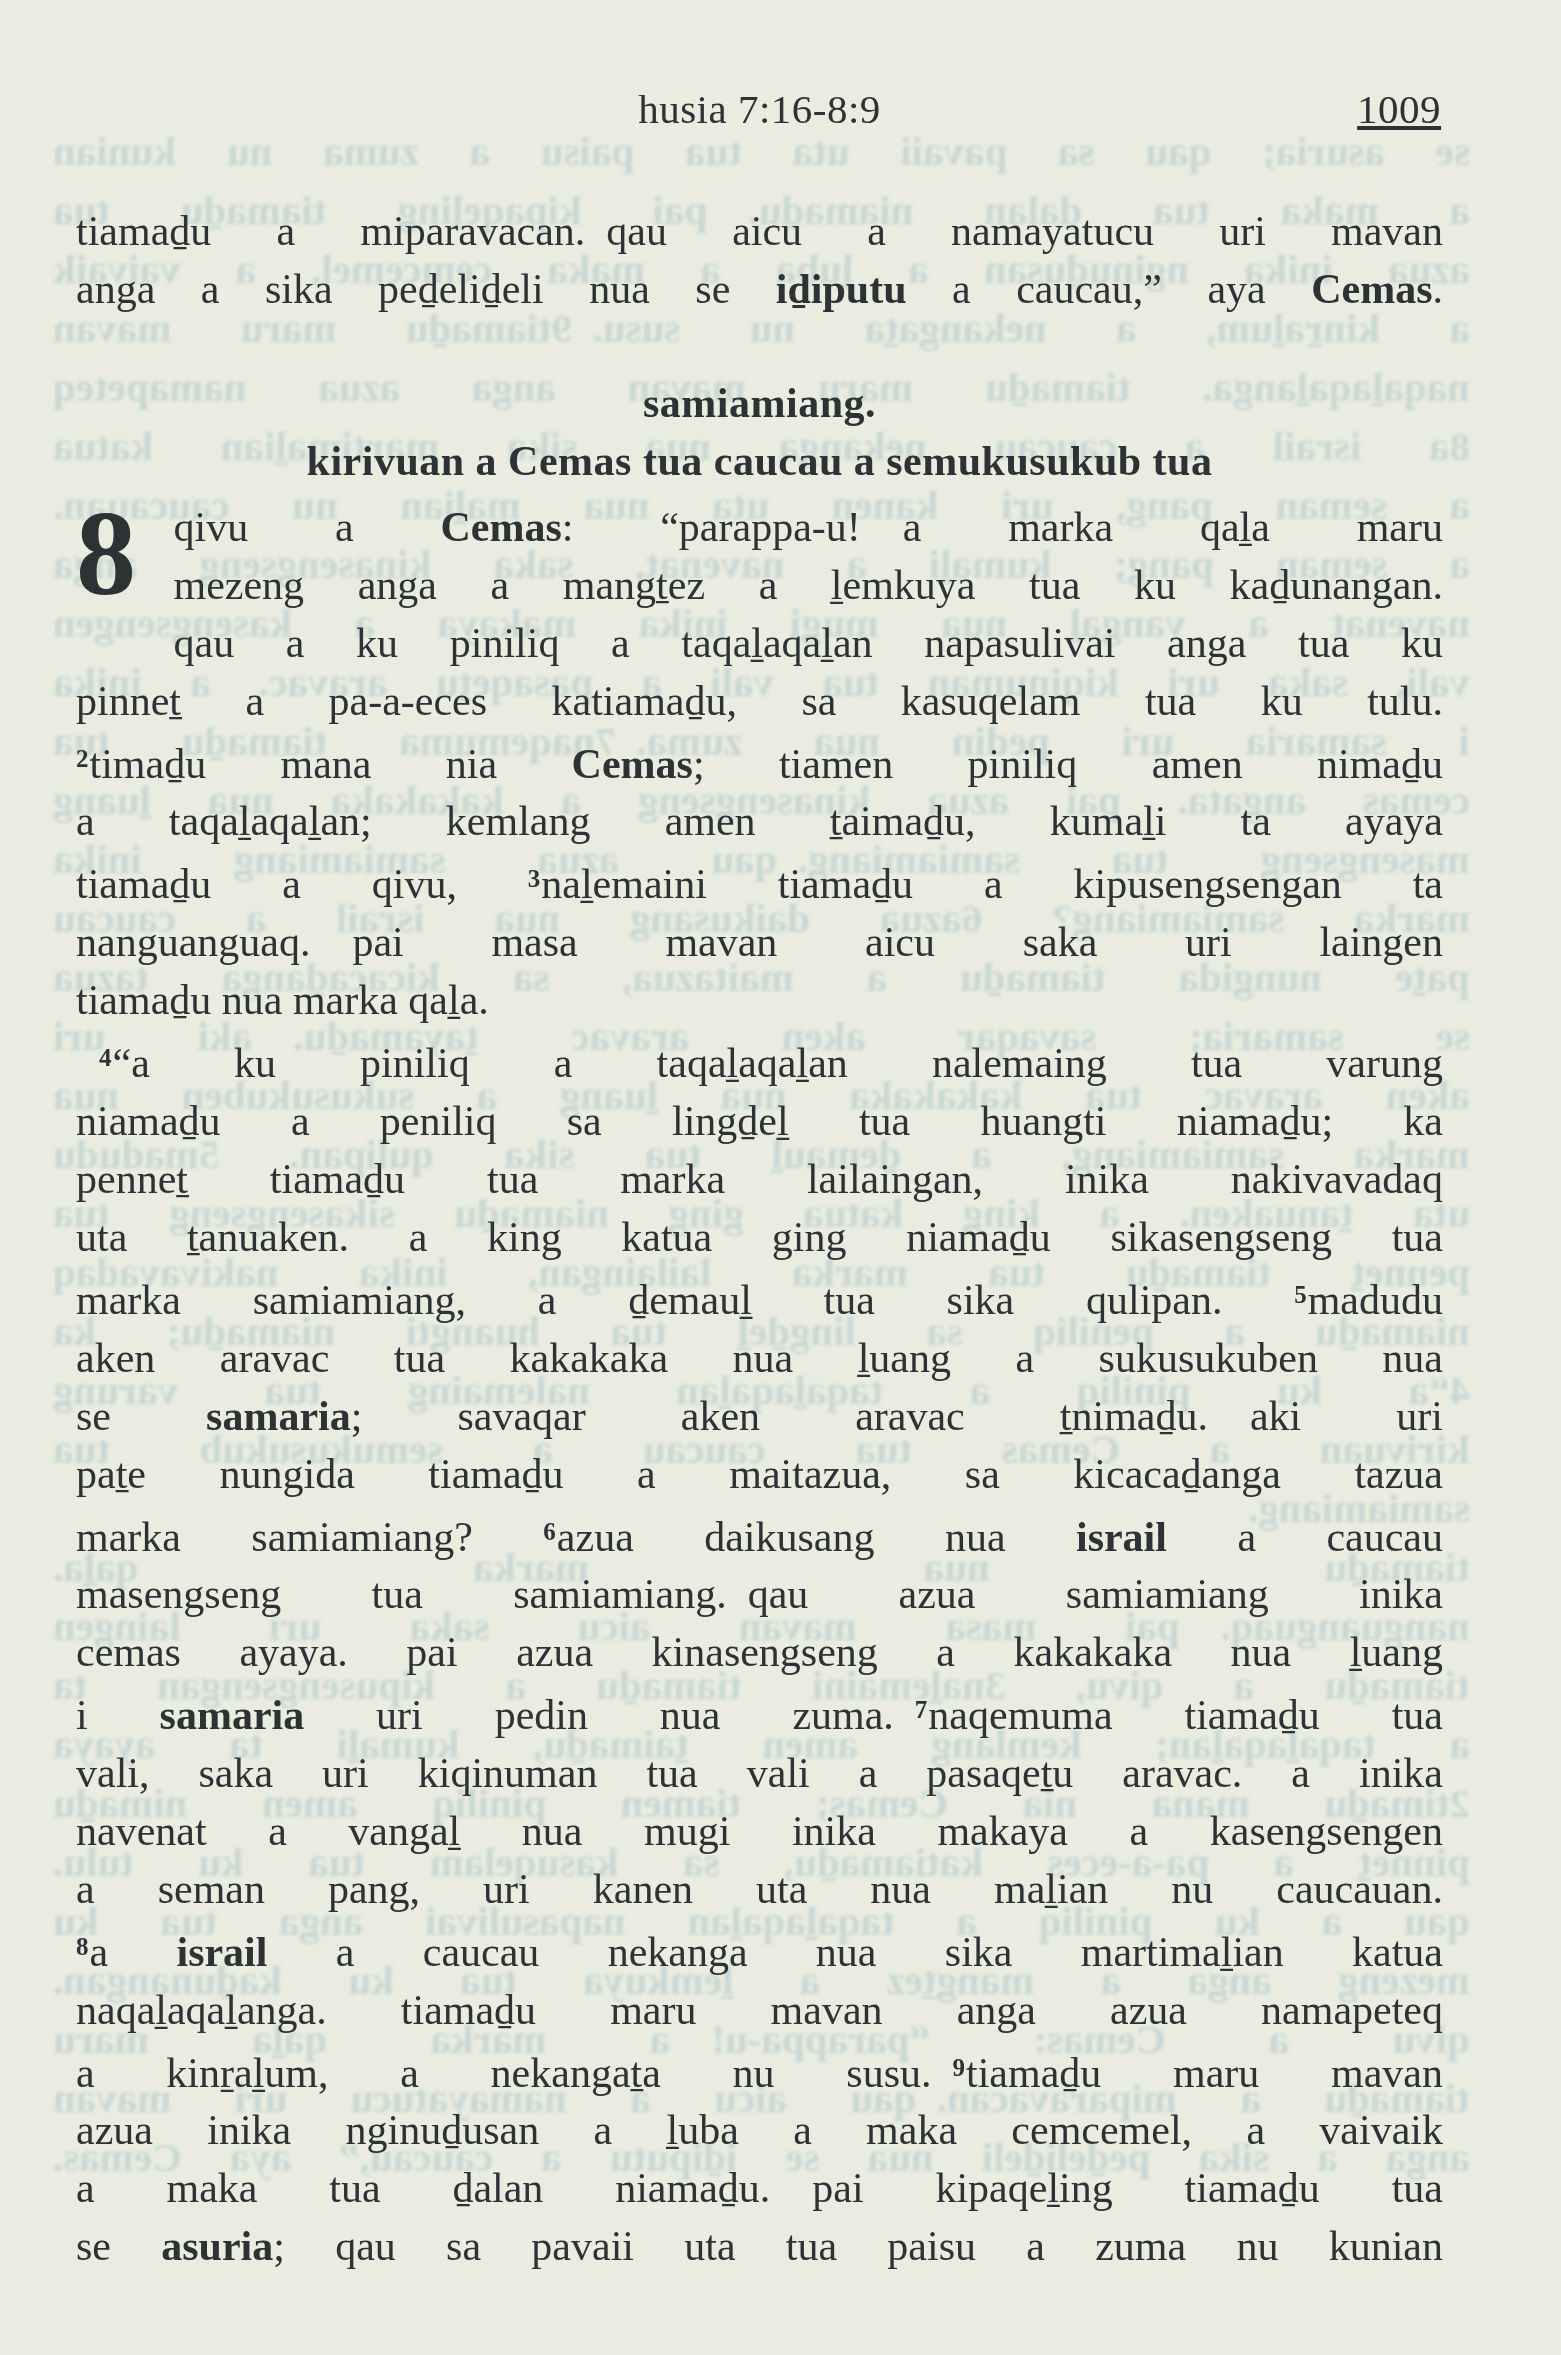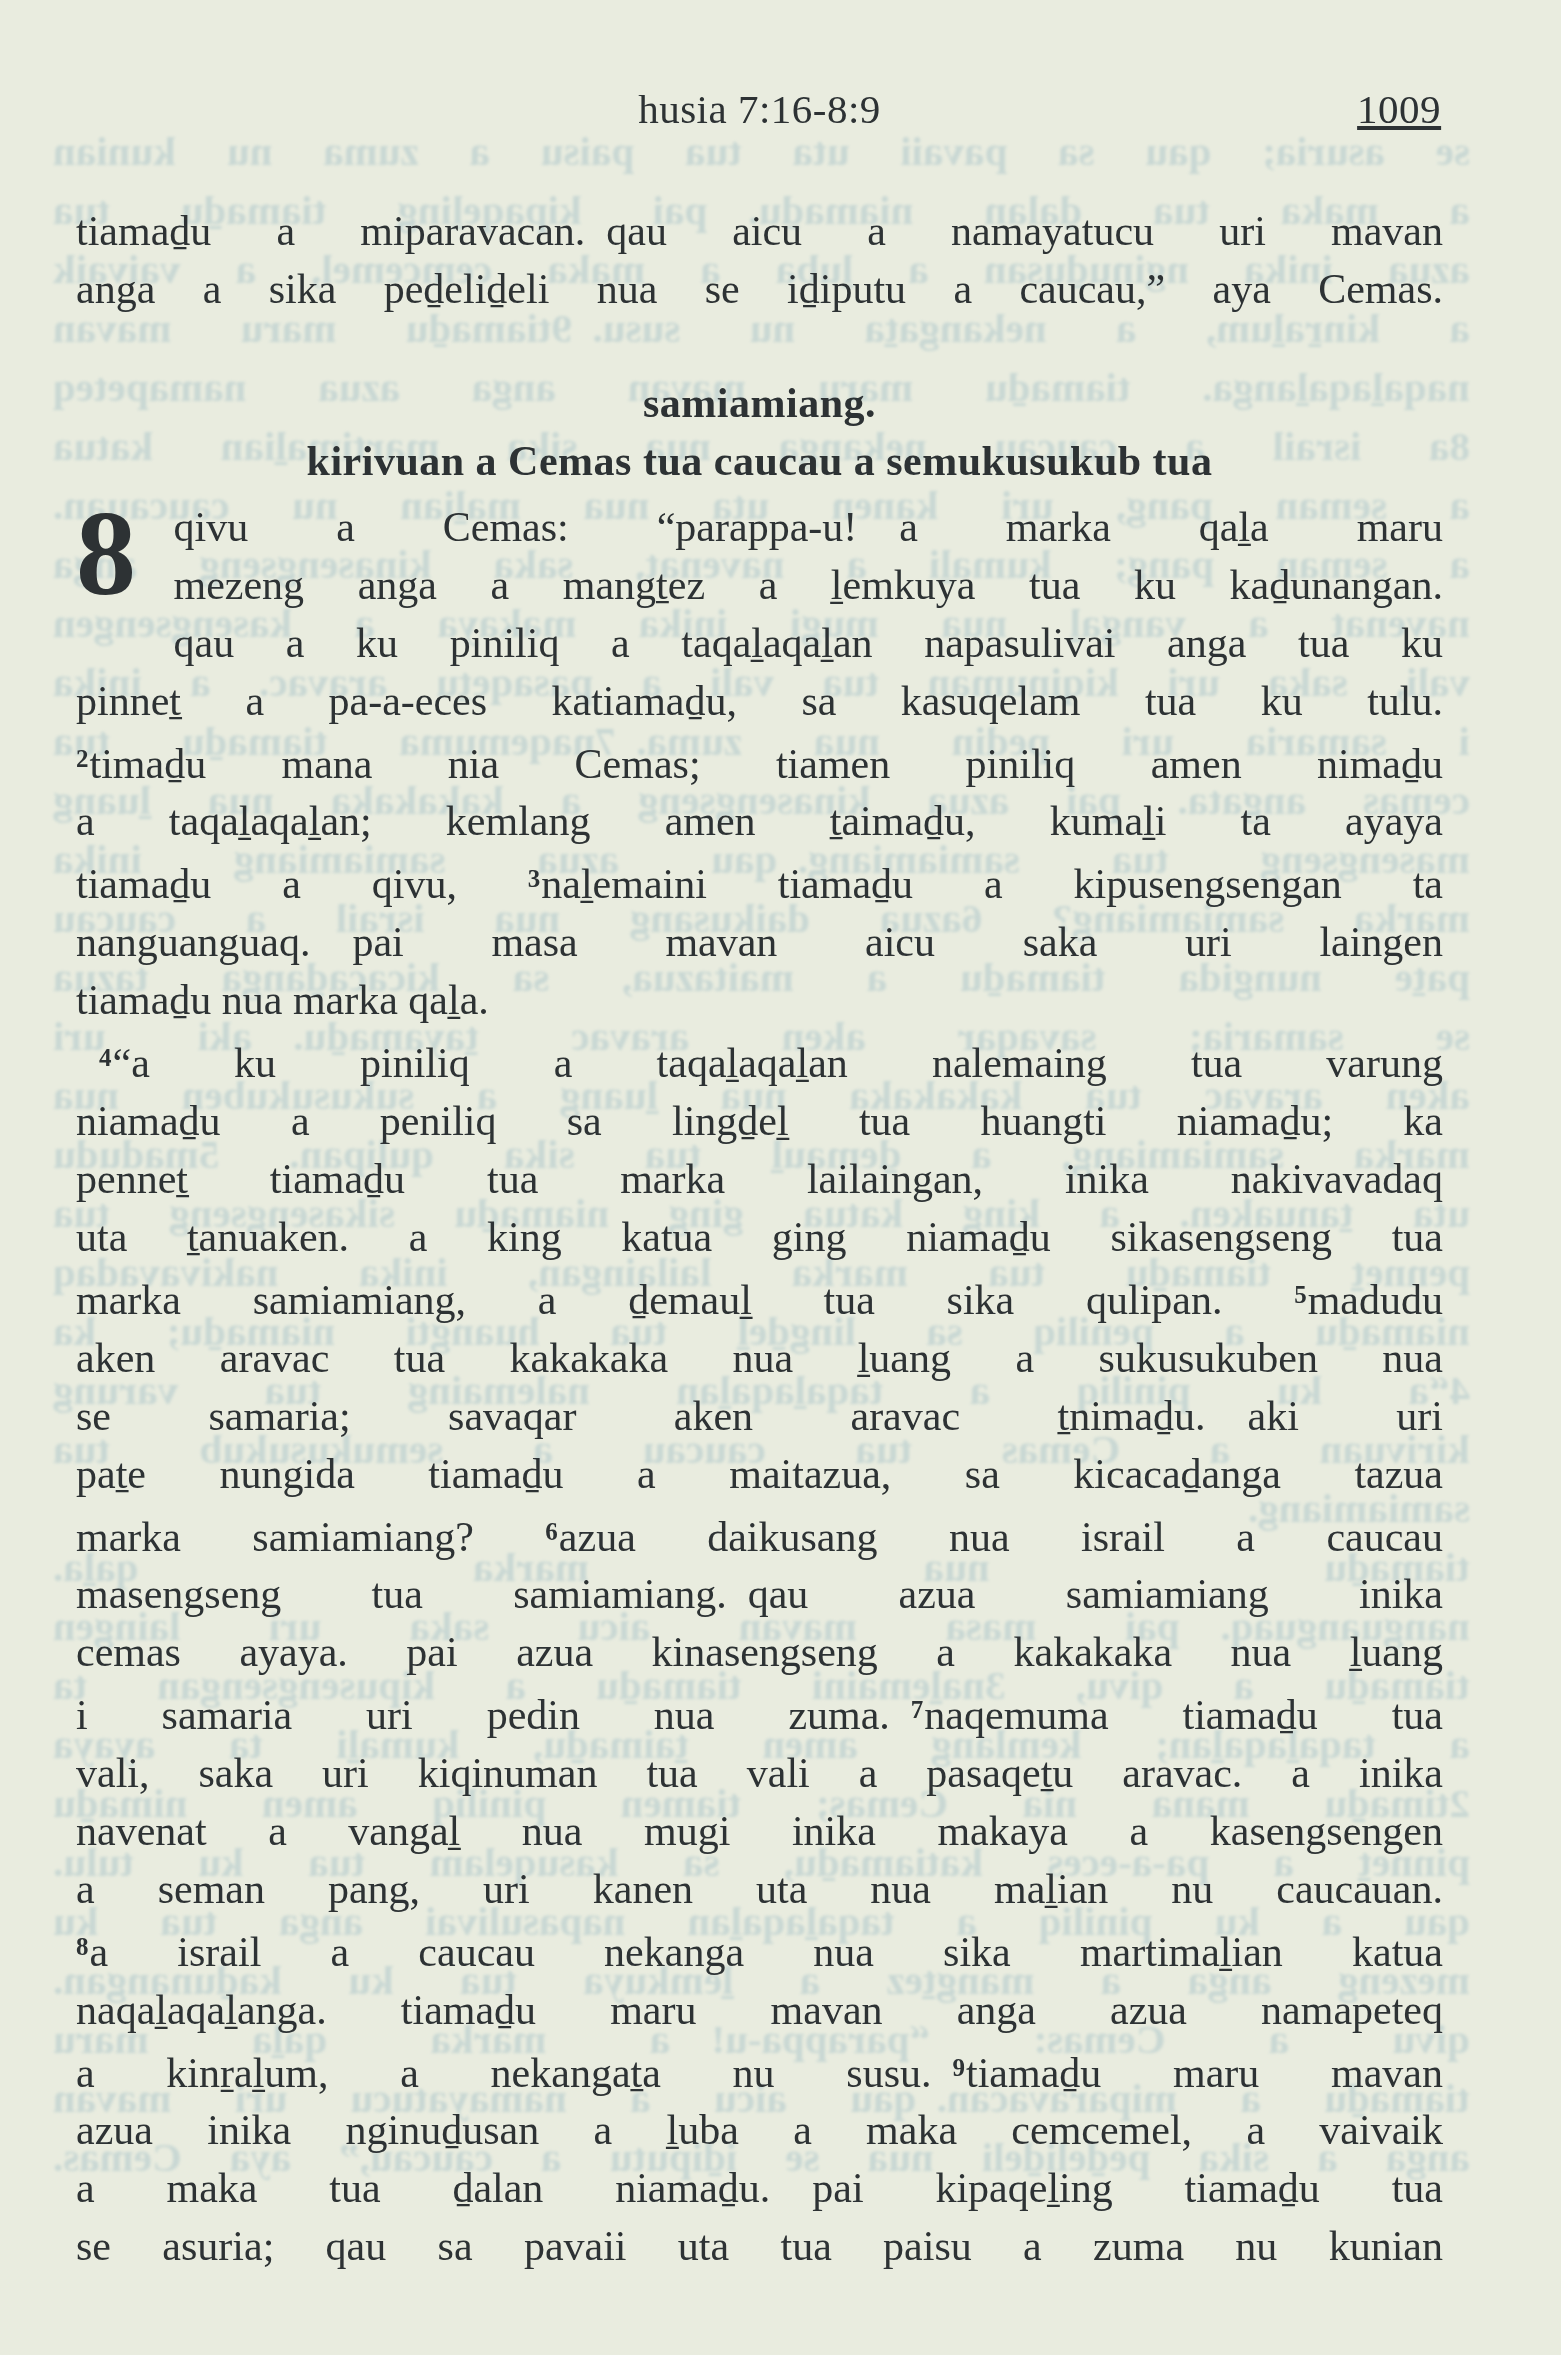--- a/index.html
+++ b/index.html
@@ -25,21 +25,21 @@
     font-size:41px;letter-spacing:0.5px;
   }
   .pageheader .ref{display:block;text-align:center;}
   .pageheader .pageno{position:absolute;right:1.9px;top:0;text-decoration:underline;}
   .bodytext{
     position:absolute;top:186px;left:76px;width:1367px;z-index:2;
     font-size:42px;line-height:58px;margin-top:16px;
   }
   .line{text-align:justify;text-align-last:justify;}
   .line.no-j{text-align-last:left;}
-  .b{font-weight:normal;}
+  .b{font-weight:bold;}
   .sup{font-weight:bold;font-size:25px;vertical-align:10.7px;padding-right:1px;}
   .heading{margin-top:56px;font-weight:bold;}
   .heading .hline{text-align:center;line-height:58px;letter-spacing:0.5px;}
   .chapterpara{margin-top:7.8px;}
   .dropcap{
     float:left;width:82px;height:109px;margin:7.8px 15.5px 0 0;
     font-size:120px;line-height:95px;font-weight:bold;text-align:left;
   }
 </style>
 </head>

